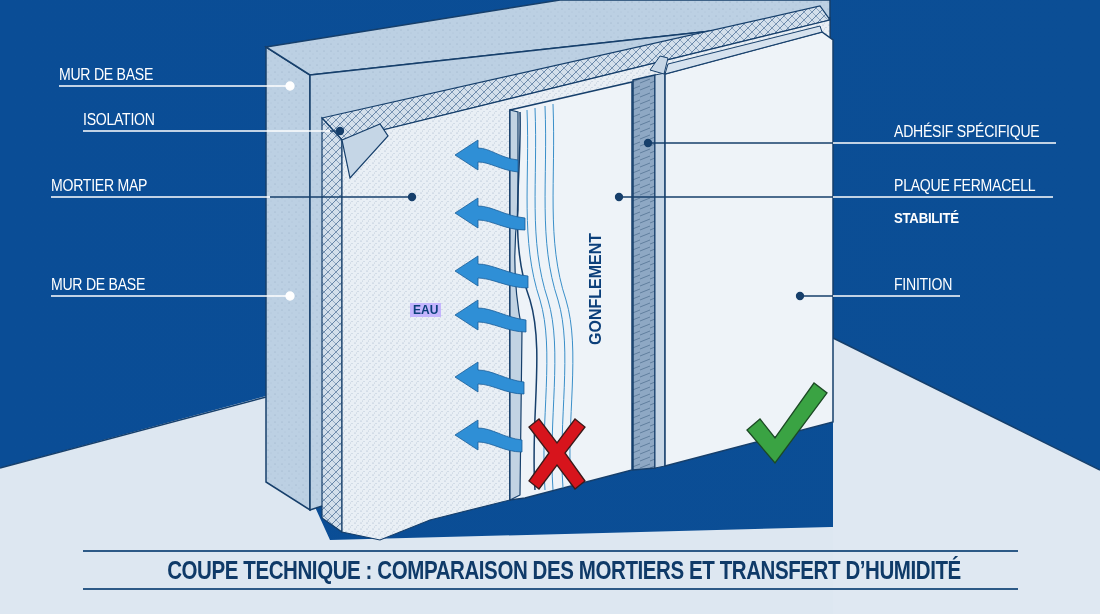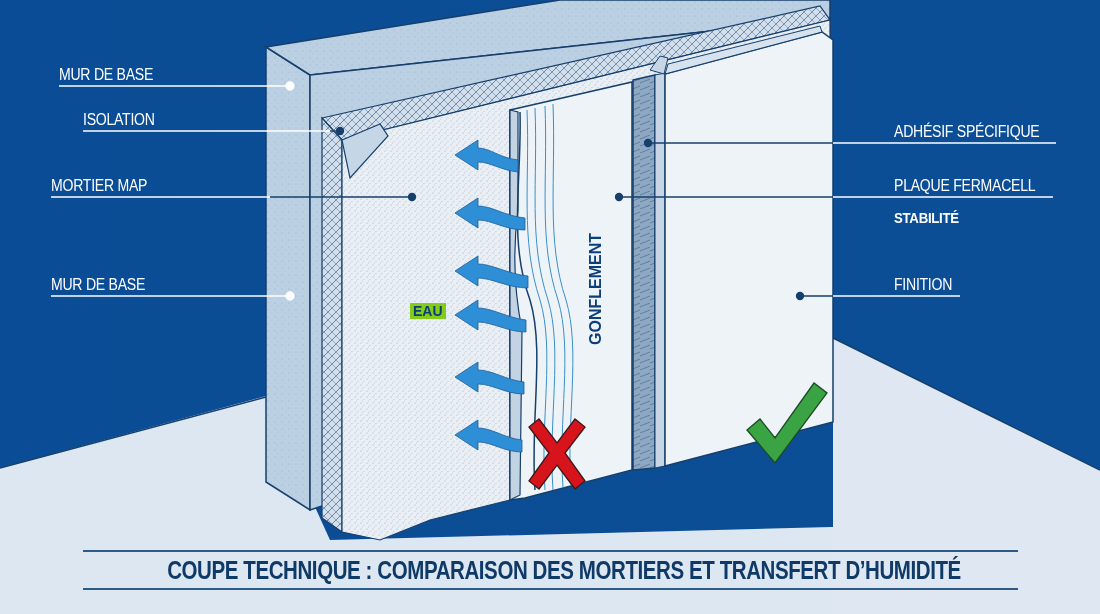--- a/index.html
+++ b/index.html
@@ -124,18 +124,18 @@
 <div class="label" style="left:59px;top:66px;">MUR DE BASE</div>
 <div class="label" style="left:83px;top:111px;">ISOLATION</div>
 <div class="label" style="left:51px;top:177px;">MORTIER MAP</div>
 <div class="label" style="left:51px;top:276px;">MUR DE BASE</div>
 
 <div class="label" style="left:894px;top:123px;">ADHÉSIF SPÉCIFIQUE</div>
 <div class="label" style="left:894px;top:177px;">PLAQUE FERMACELL</div>
 <div class="label bold" style="left:894px;top:209px;font-size:15px;">STABILITÉ</div>
 <div class="label" style="left:894px;top:276px;">FINITION</div>
 
-<div class="tag" style="left:410px;top:303px;font-size:14px;background:#84cc16;padding:0 3px;">EAU</div>
+<div class="tag" style="left:410px;top:303px;font-size:12px;background:#c4b5fd;padding:0 3px;">EAU</div>
 <div class="tag" style="left:587px;top:345px;font-size:16px;transform:rotate(-90deg);transform-origin:left top;">GONFLEMENT</div>
 
 <div class="rule" style="top:550px;"></div>
 <div id="title">COUPE TECHNIQUE : COMPARAISON DES MORTIERS ET TRANSFERT D’HUMIDITÉ</div>
 <div class="rule" style="top:588px;"></div>
 
 </body></html>

